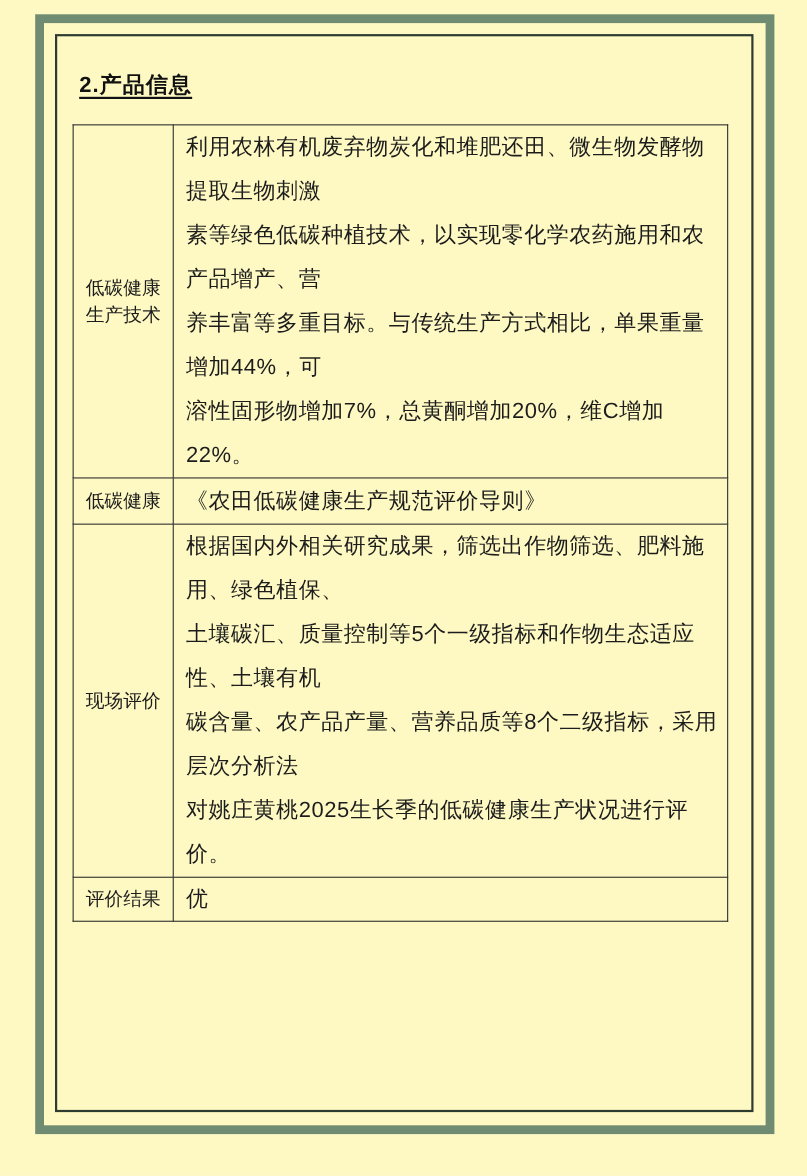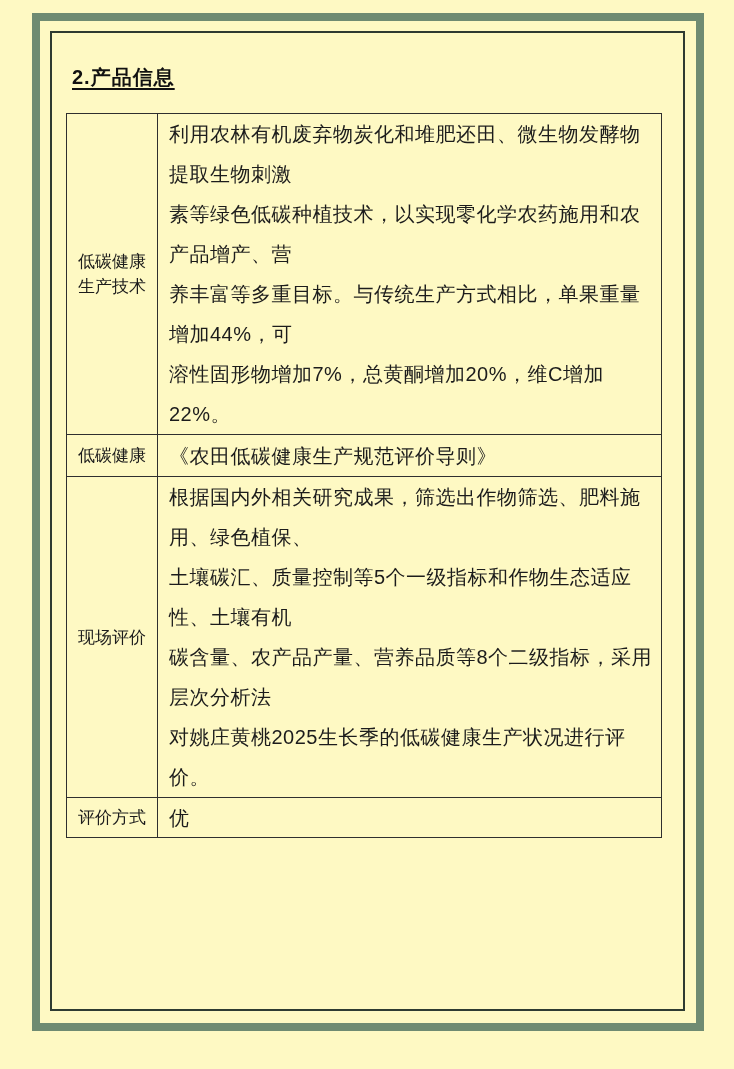--- a/index.html
+++ b/index.html
@@ -118,21 +118,21 @@
       <td class="val">《农田低碳健康生产规范评价导则》</td>
     </tr>
     <tr class="r4">
       <td class="lbl">现场评价</td>
       <td class="val multi">根据国内外相关研究成果，筛选出作物筛选、肥料施用、绿色植保、
 土壤碳汇、质量控制等5个一级指标和作物生态适应性、土壤有机
 碳含量、农产品产量、营养品质等8个二级指标，采用层次分析法
 对姚庄黄桃2025生长季的低碳健康生产状况进行评价。</td>
     </tr>
     <tr class="r5">
-      <td class="lbl">评价方式</td>
+      <td class="lbl">评价结果</td>
       <td class="val">优</td>
     </tr>
   </tbody>
     </table>
 
 
 
 </div>
 
 </body></html>

